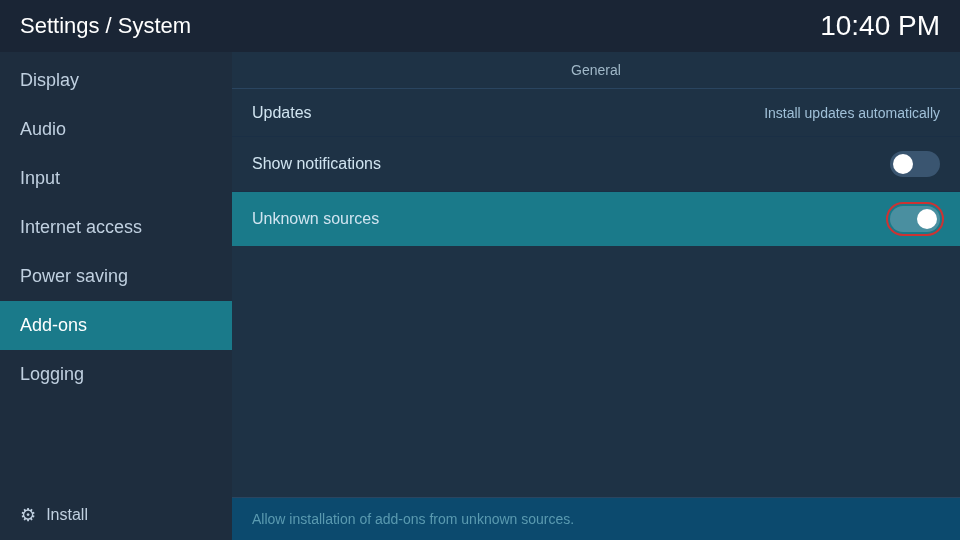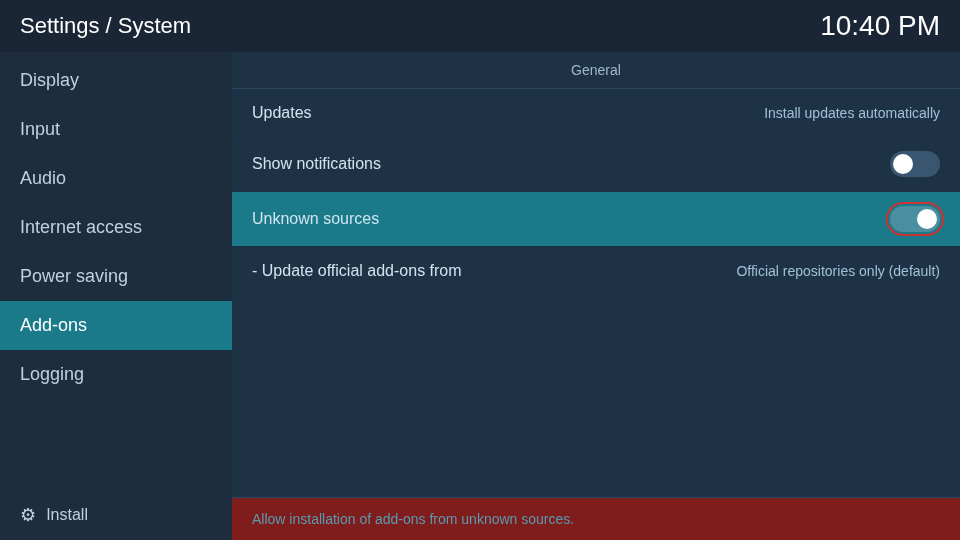--- a/index.html
+++ b/index.html
@@ -176,43 +176,43 @@
     
     .toggle-highlighted {
       outline: 2px solid #cc3333;
       outline-offset: 2px;
       border-radius: 14px;
     }
 
     
     .content-footer {
       padding: 12px 20px;
-      background-color: #7f1d1d;
+      background-color: #0c4a6e;
       border-top: 1px solid #2a4560;
     }
 
     .footer-text {
       font-size: 14px;
       color: #5a9ab0;
     }
   </style>
 </head>
 <body>
 
 <div class="header">
   <span class="header-title">Settings / System</span>
   <span class="header-time">10:40 PM</span>
 </div>
 
 <div class="main-layout">
 
   <div class="sidebar">
     <div class="sidebar-item">Display</div>
+    <div class="sidebar-item">Audio</div>
     <div class="sidebar-item">Input</div>
-    <div class="sidebar-item">Audio</div>
     <div class="sidebar-item">Internet access</div>
     <div class="sidebar-item">Power saving</div>
     <div class="sidebar-item active">Add-ons</div>
     <div class="sidebar-item">Logging</div>
 
     <div class="sidebar-footer">
       <span class="gear-icon">⚙</span>
       <span>Install</span>
     </div>
   </div>
@@ -234,24 +234,20 @@
         </div>
       </div>
 
       <div class="setting-row highlighted">
         <span class="setting-label">Unknown sources</span>
         <div class="toggle on toggle-highlighted">
           <div class="toggle-knob"></div>
         </div>
       </div>
 
-      <div class="setting-row">
-        <span class="setting-label">- Update official add-ons from</span>
-        <span class="setting-value">Official repositories only (default)</span>
-      </div>
 
 
     </div>
 
     <div class="content-footer">
       <span class="footer-text">Allow installation of add-ons from unknown sources.</span>
     </div>
   </div>
 
 </div>

